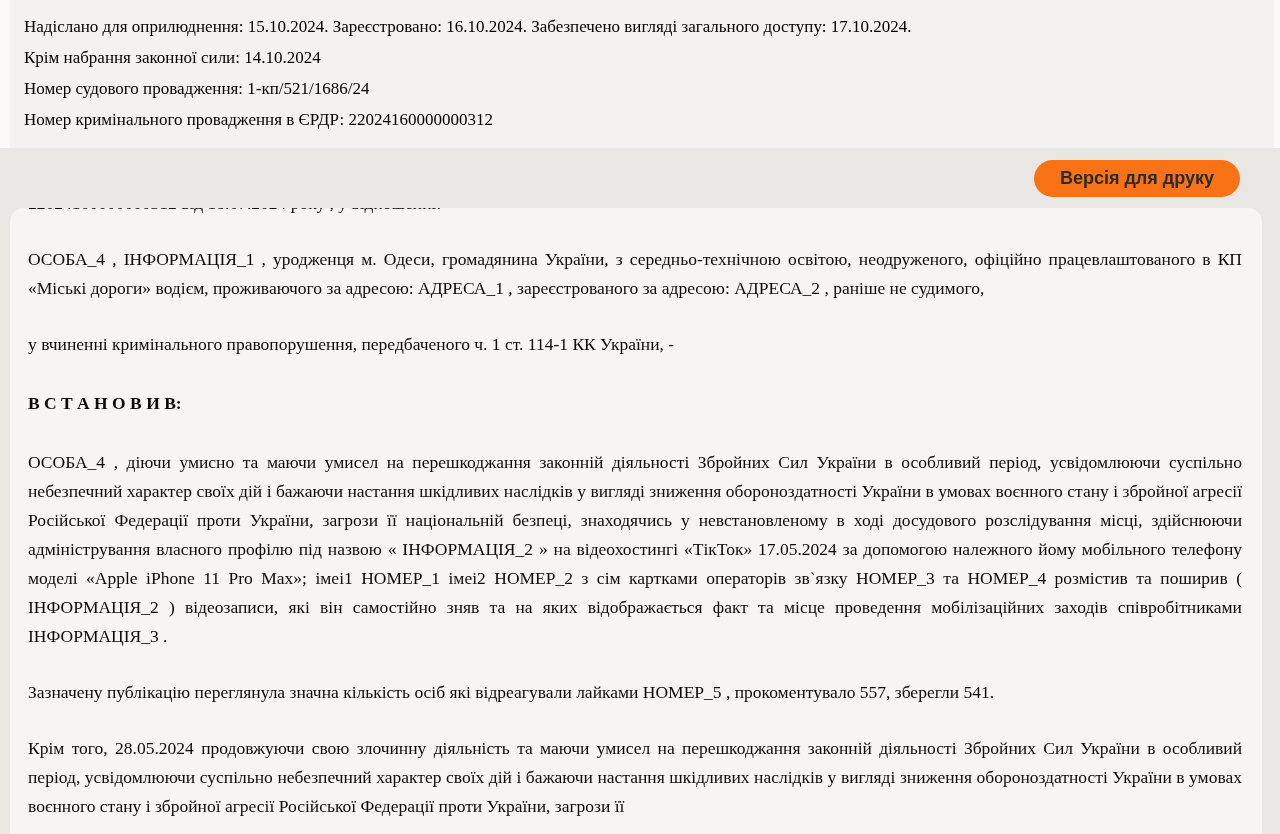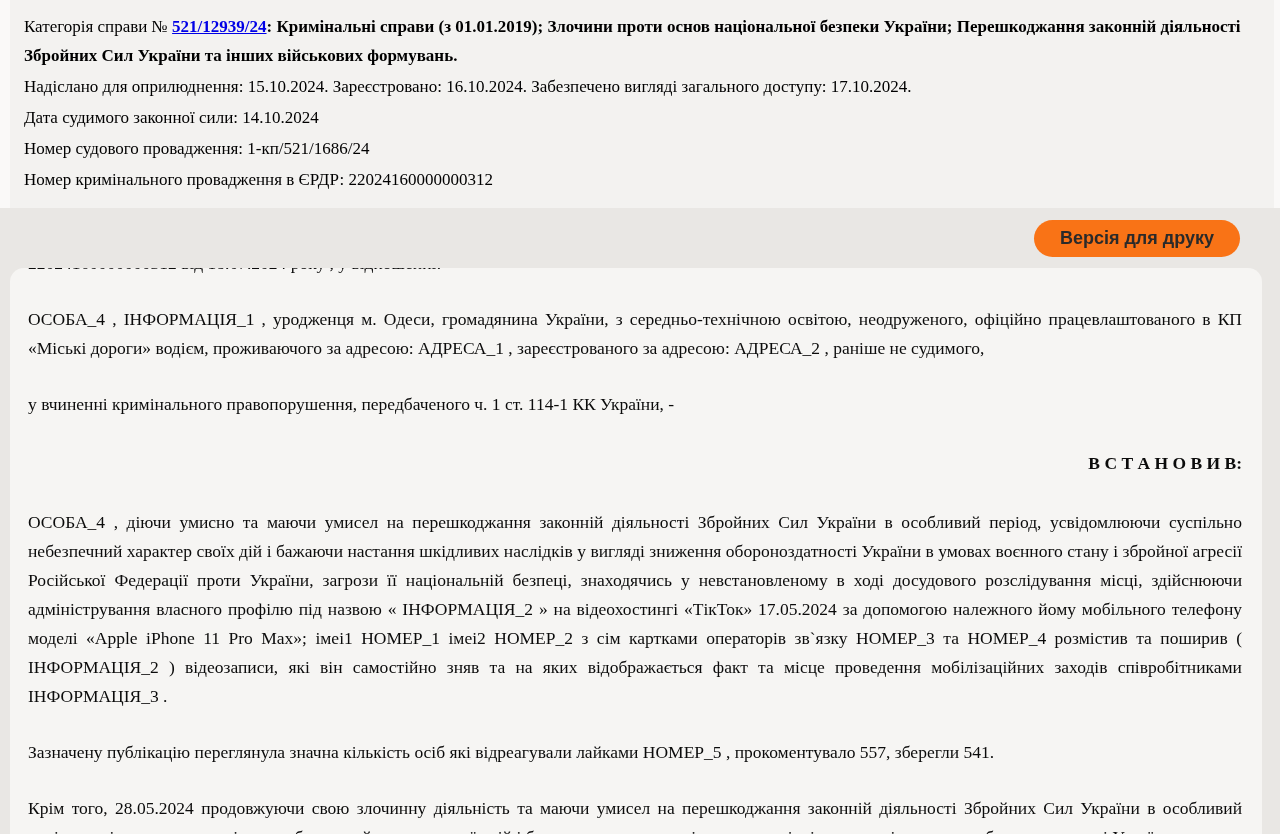--- a/index.html
+++ b/index.html
@@ -60,40 +60,36 @@
     height: 100%;
     overflow: hidden;
     padding: 0 20px 30px 18px;
     font-size: 17.5px;
     line-height: 29px;
     color: #0b0b0b;
   }
   .doc-card p { margin: 27px 0; }
   .p-clip { margin-top: -19px !important; }
   .p-justify { text-align: justify; }
-  .p-heading { text-align: right; font-weight: bold; margin: 30px 0 !important; }
+  .p-heading { text-align: left; font-weight: bold; margin: 30px 0 !important; }
 </style>
 </head>
 <body>
 
 <div class="header-box">
-  <p class="cat">
-    <span class="lbl">Категорія справи №</span>
-    <a href="#" class="case-link">521/12939/24</a><span>: Кримінальні справи (з 01.01.2019); Злочини проти основ національної безпеки України; Перешкоджання законній діяльності Збройних Сил України та інших військових формувань.</span>
-  </p>
   <p>
     <span>Надіслано для оприлюднення:</span>
     <span class="b">15.10.2024.</span>
     <span>Зареєстровано:</span>
     <span class="b">16.10.2024.</span>
     <span>Забезпечено вигляді загального доступу:</span>
     <span class="b">17.10.2024.</span>
   </p>
   <p>
-    <span>Дата судимого законної сили:</span>
+    <span>Крім набрання законної сили:</span>
     <span class="b">14.10.2024</span>
   </p>
   <p>
     <span>Номер судового провадження:</span>
     <span class="b">1-кп/521/1686/24</span>
   </p>
   <p>
     <span>Номер кримінального провадження в ЄРДР:</span>
     <span class="b">22024160000000312</span>
   </p>

